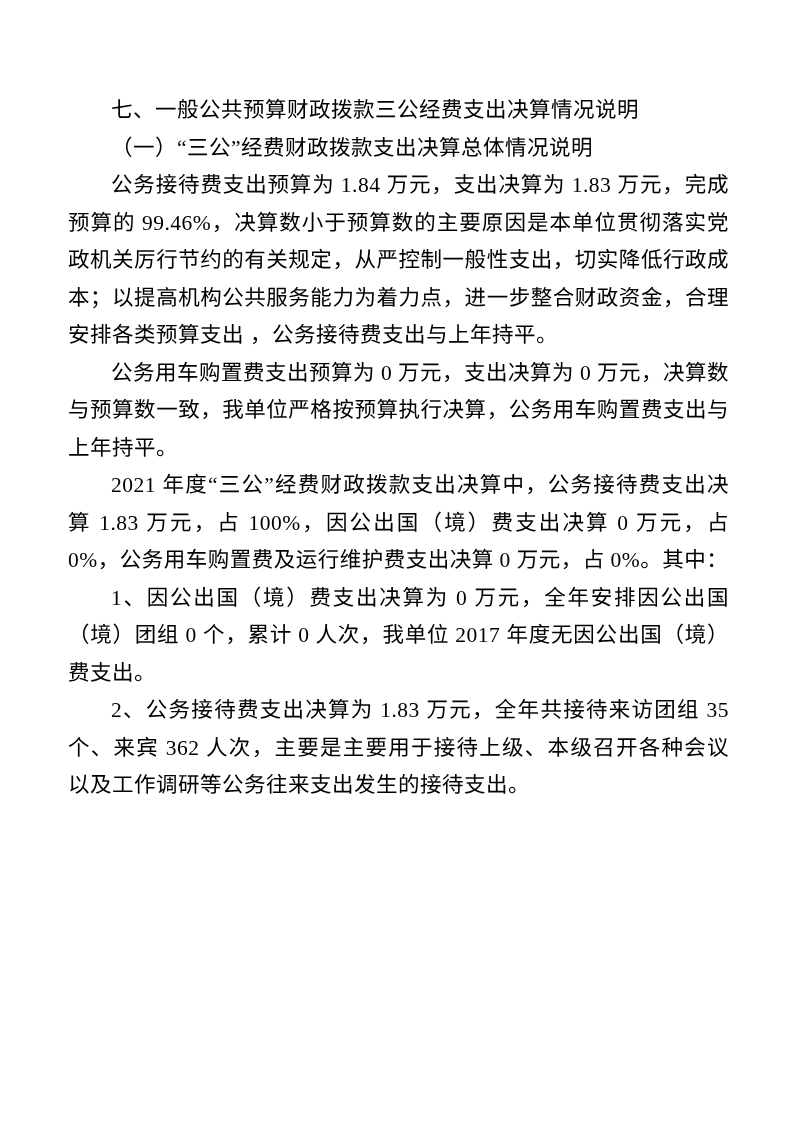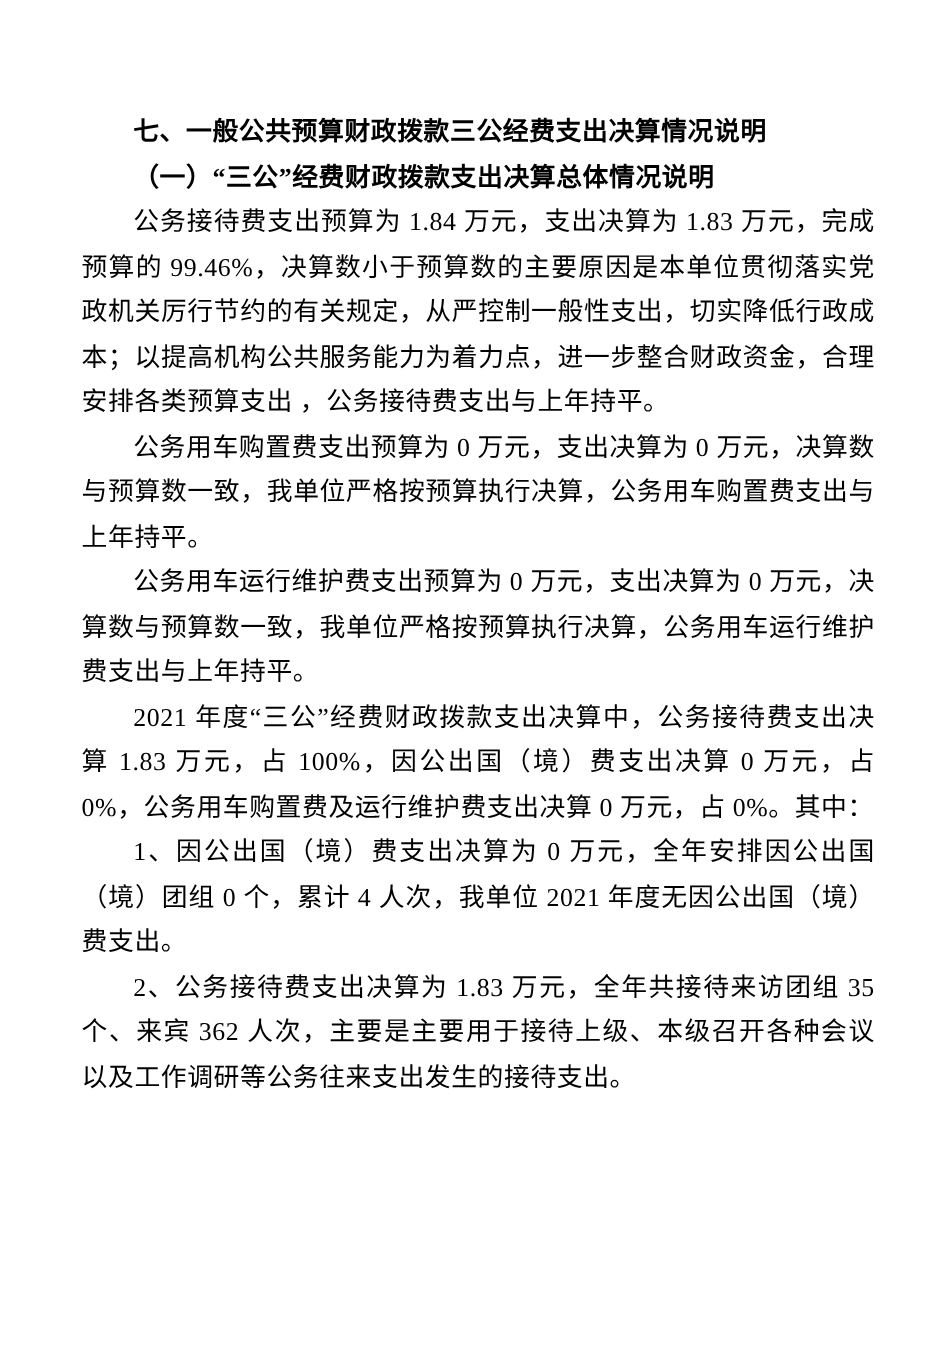--- a/index.html
+++ b/index.html
@@ -24,32 +24,31 @@
   .block {
     margin: 0;
     font-size: 21.5px;
     line-height: 37.5px;
     text-align: justify;
     text-indent: 2em;
     letter-spacing: 0.5px;
     word-break: break-all;
   }
   .block.heading {
-    font-weight: bold;
+    font-weight: normal;
     text-align: left;
   }
 </style>
 </head>
 <body>
 
 <div class="page">
   <div class="doc-body">
     <p class="block heading">七、一般公共预算财政拨款三公经费支出决算情况说明</p>
     <p class="block heading">（一）“三公”经费财政拨款支出决算总体情况说明</p>
     <p class="block paragraph">公务接待费支出预算为 1.84 万元，支出决算为 1.83 万元，完成预算的 99.46%，决算数小于预算数的主要原因是本单位贯彻落实党政机关厉行节约的有关规定，从严控制一般性支出，切实降低行政成本；以提高机构公共服务能力为着力点，进一步整合财政资金，合理安排各类预算支出 ，公务接待费支出与上年持平。</p>
     <p class="block paragraph">公务用车购置费支出预算为 0 万元，支出决算为 0 万元，决算数与预算数一致，我单位严格按预算执行决算，公务用车购置费支出与上年持平。</p>
-    <p class="block paragraph">公务用车运行维护费支出预算为 0 万元，支出决算为 0 万元，决算数与预算数一致，我单位严格按预算执行决算，公务用车运行维护费支出与上年持平。</p>
     <p class="block paragraph">2021 年度“三公”经费财政拨款支出决算中，公务接待费支出决算 1.83 万元，占 100%，因公出国（境）费支出决算 0 万元，占 0%，公务用车购置费及运行维护费支出决算 0 万元，占 0%。其中：</p>
-    <p class="block paragraph">1、因公出国（境）费支出决算为 0 万元，全年安排因公出国（境）团组 0 个，累计 4 人次，我单位 2021 年度无因公出国（境）费支出。</p>
+    <p class="block paragraph">1、因公出国（境）费支出决算为 0 万元，全年安排因公出国（境）团组 0 个，累计 0 人次，我单位 2017 年度无因公出国（境）费支出。</p>
     <p class="block paragraph">2、公务接待费支出决算为 1.83 万元，全年共接待来访团组 35 个、来宾 362 人次，主要是主要用于接待上级、本级召开各种会议以及工作调研等公务往来支出发生的接待支出。</p>
 
   </div>
 </div>
 
 </body></html>

